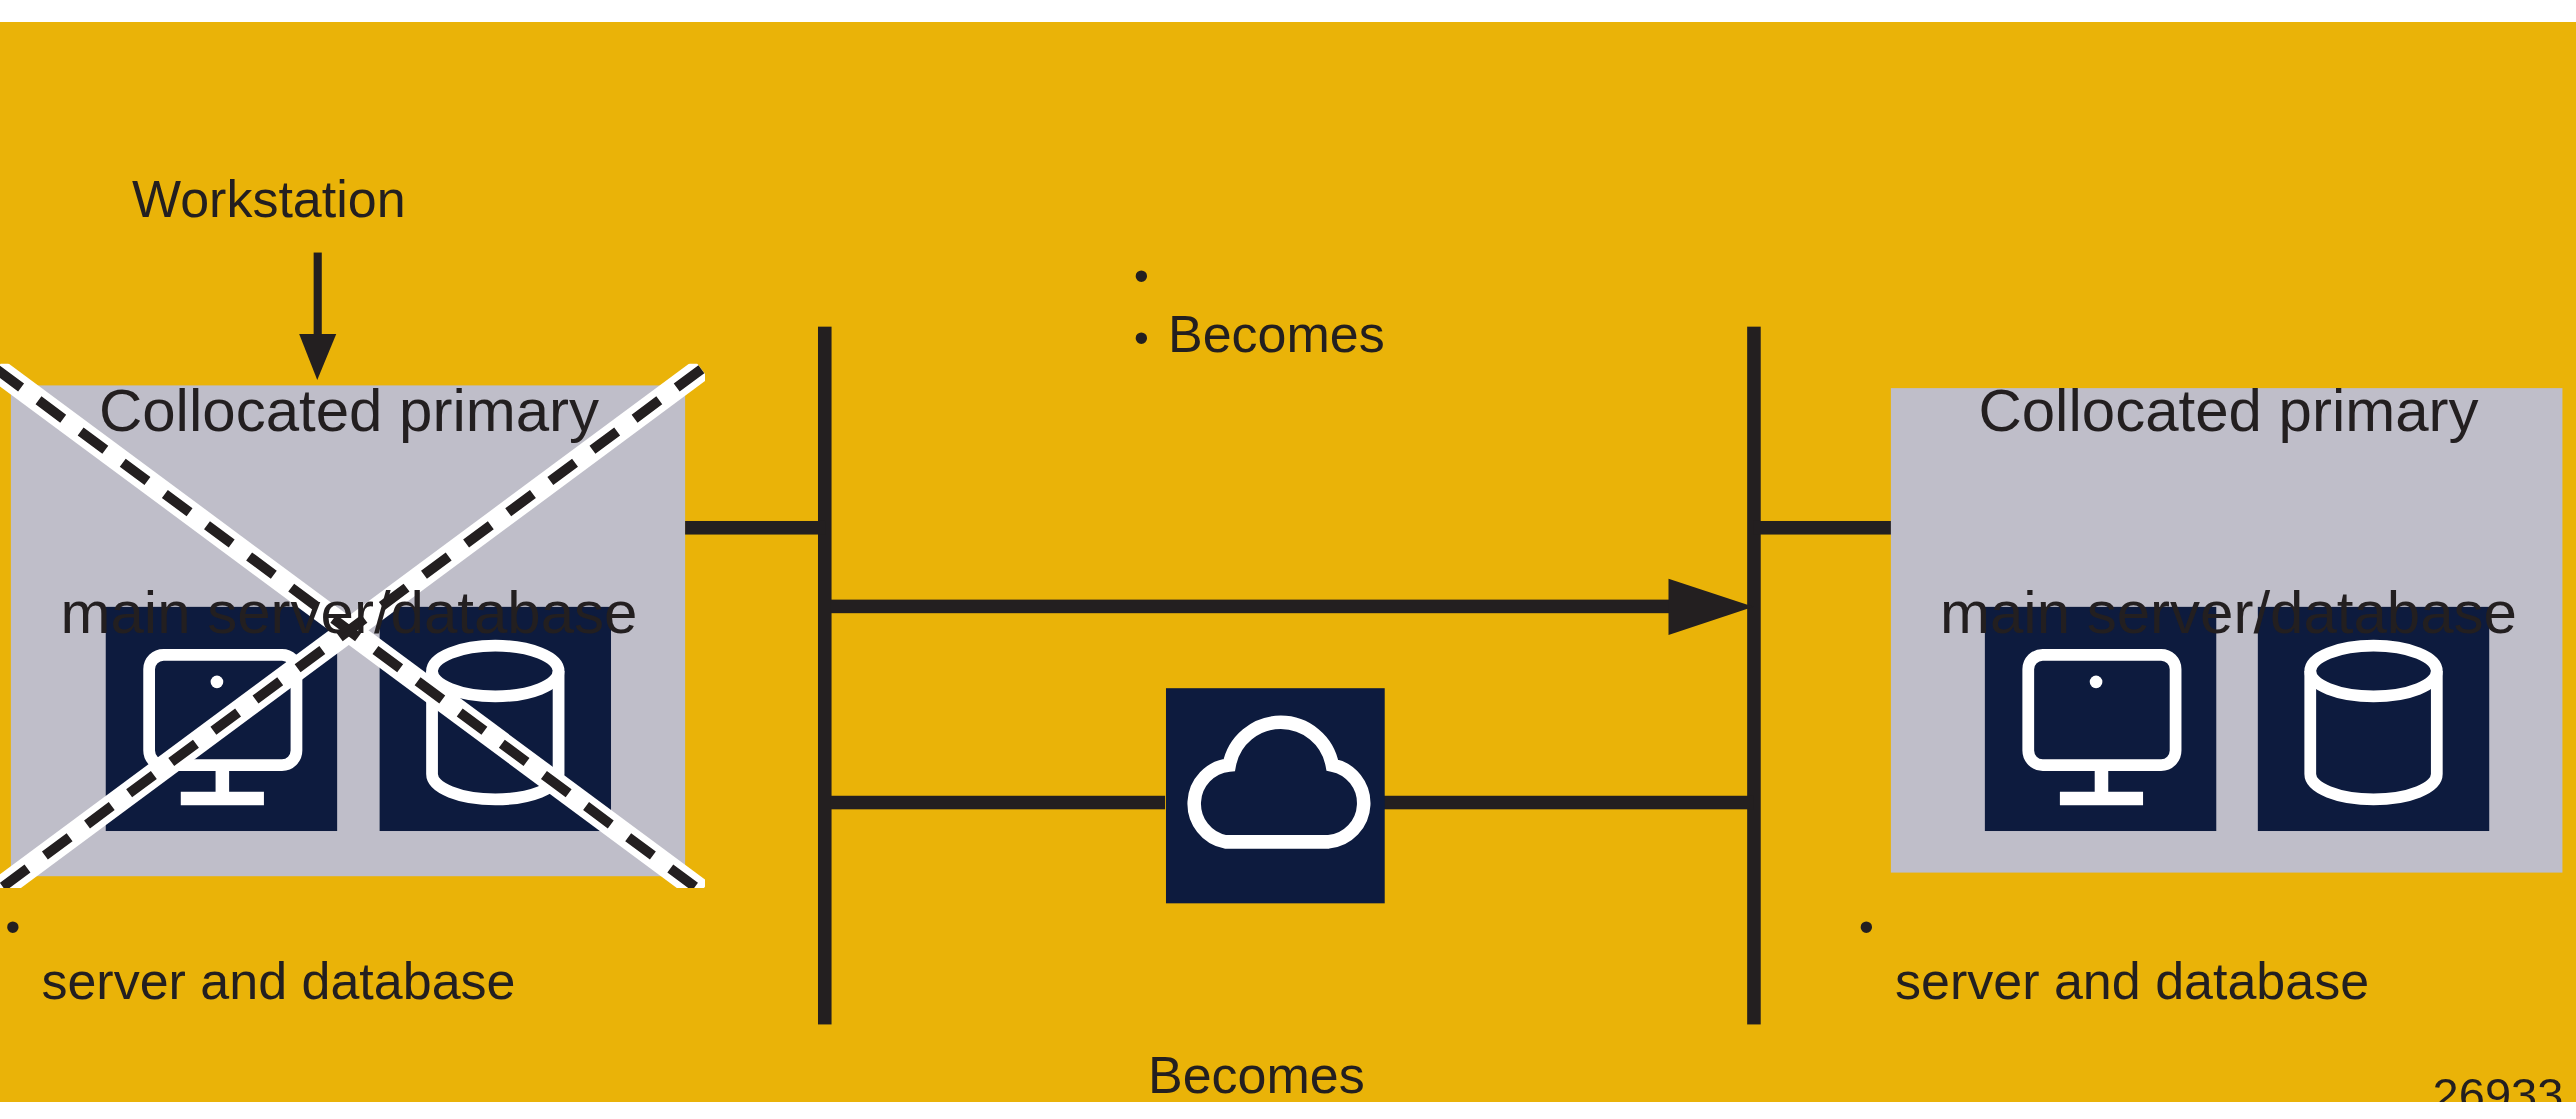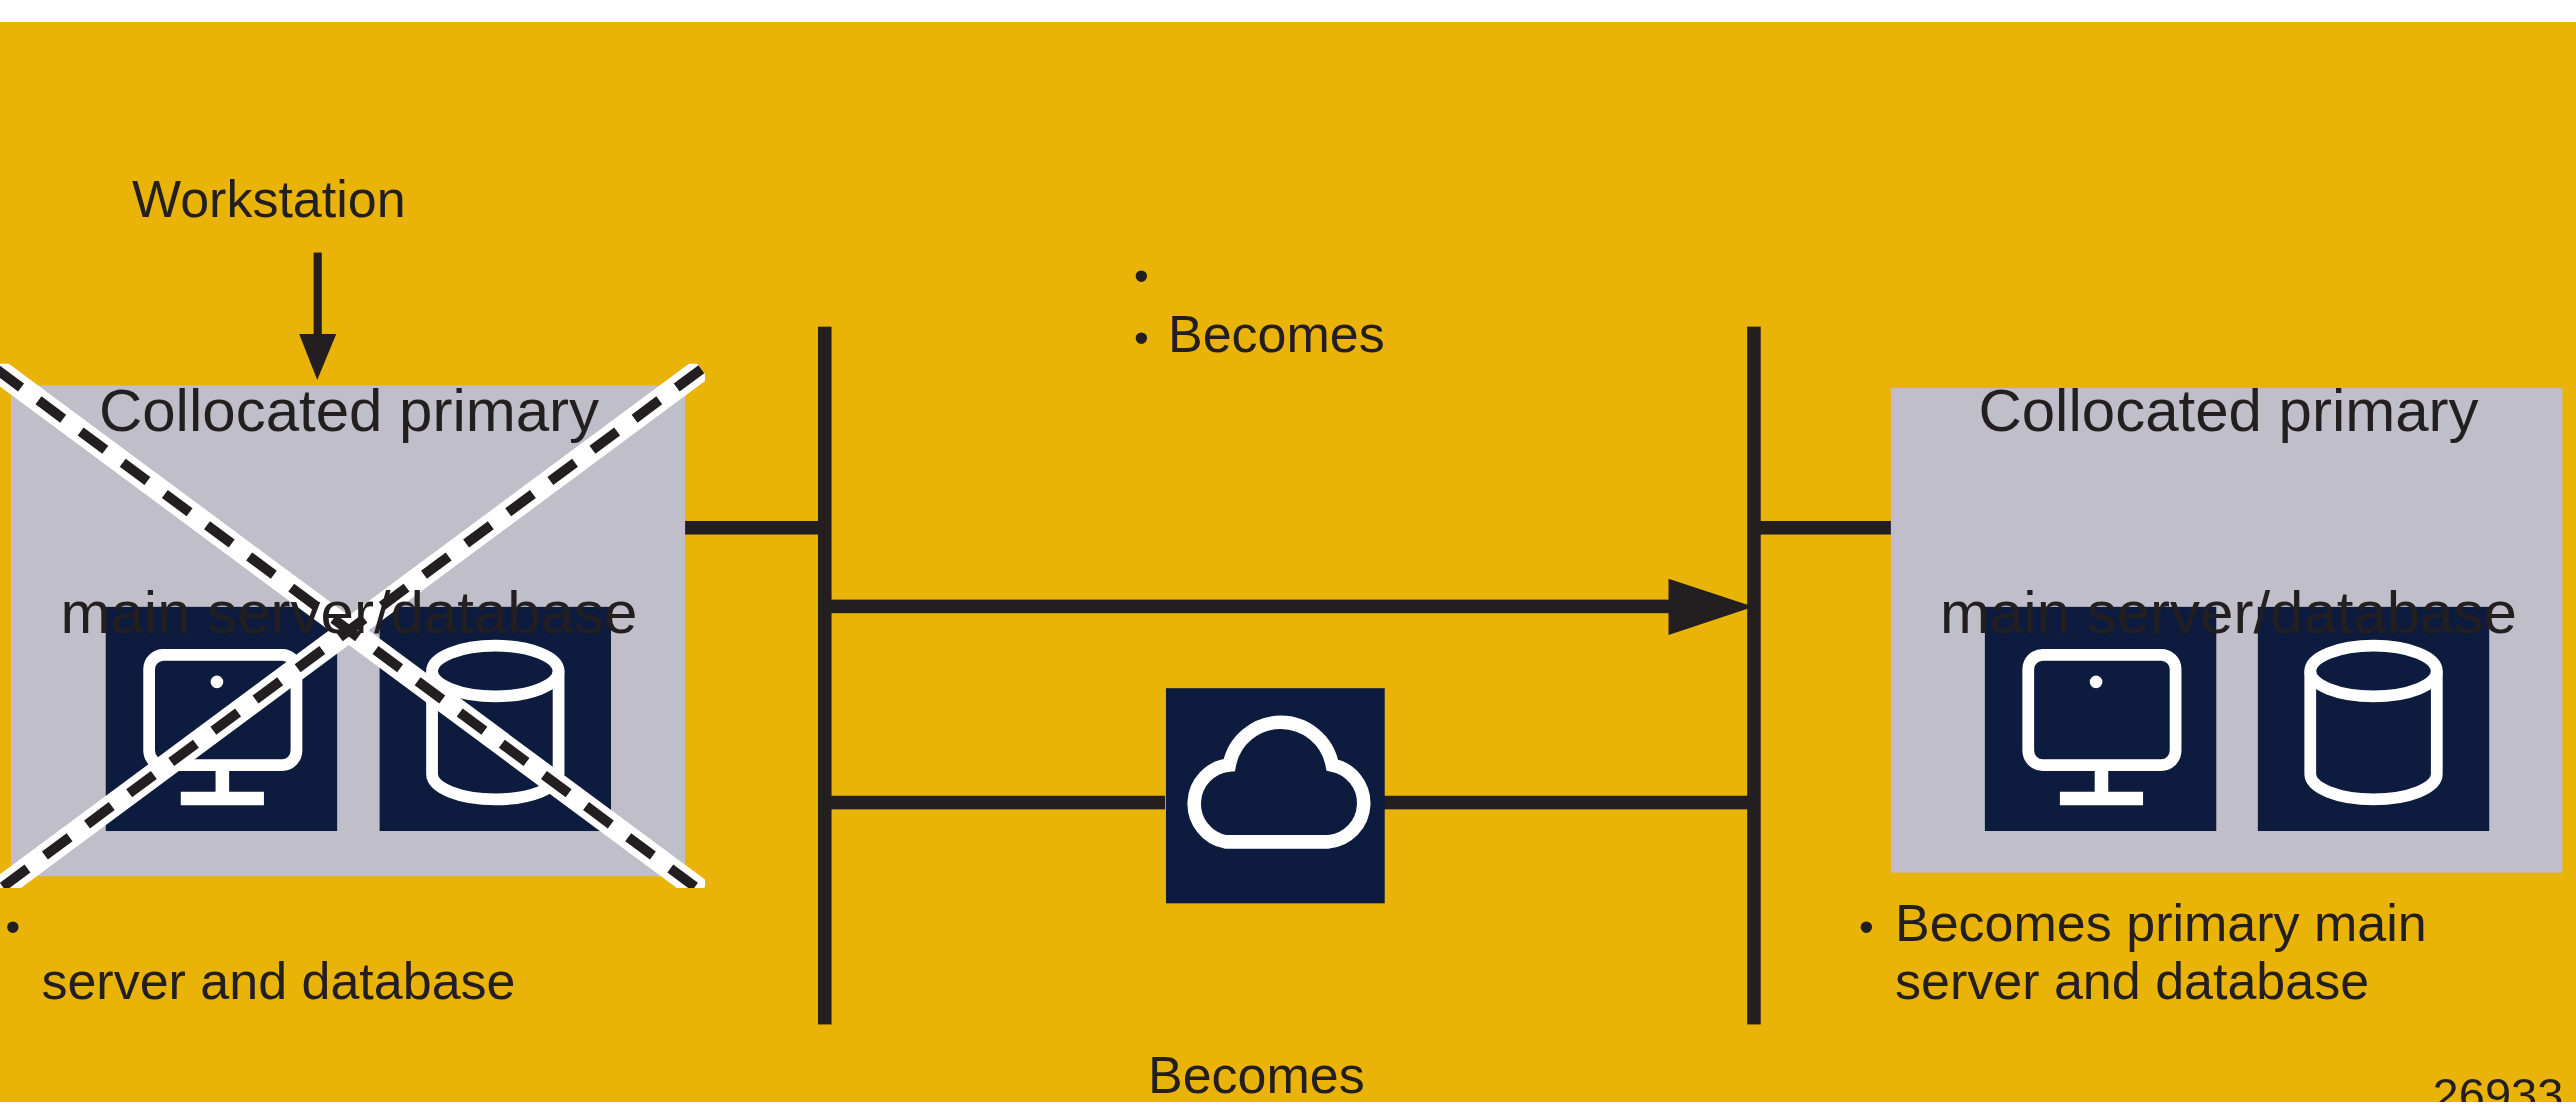--- a/index.html
+++ b/index.html
@@ -249,21 +249,21 @@
         <br>
         <span>server and database</span>
       </span>
     </div>
   </div>
 
   <div class="note-block" id="right-note">
     <div class="note-row">
       <span class="bullet-dot">•</span>
       <span class="note-text">
-        <span>Becomes primary main</span><br>
+        <br>
         <span>server and database</span>
       </span>
     </div>
   </div>
 
   <div class="txt" id="figure-number">26933</div>
 
 </div>
 
 

